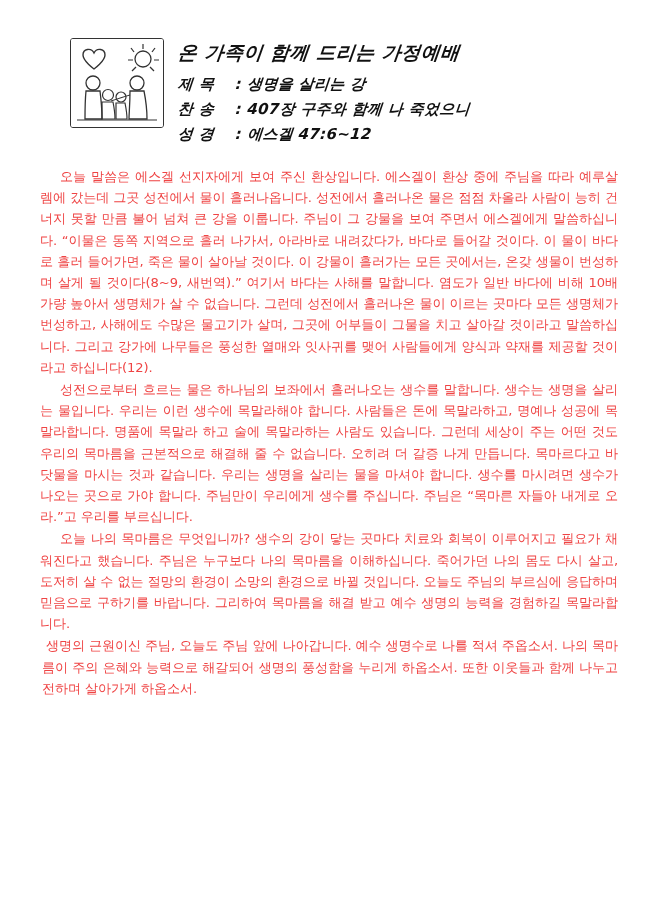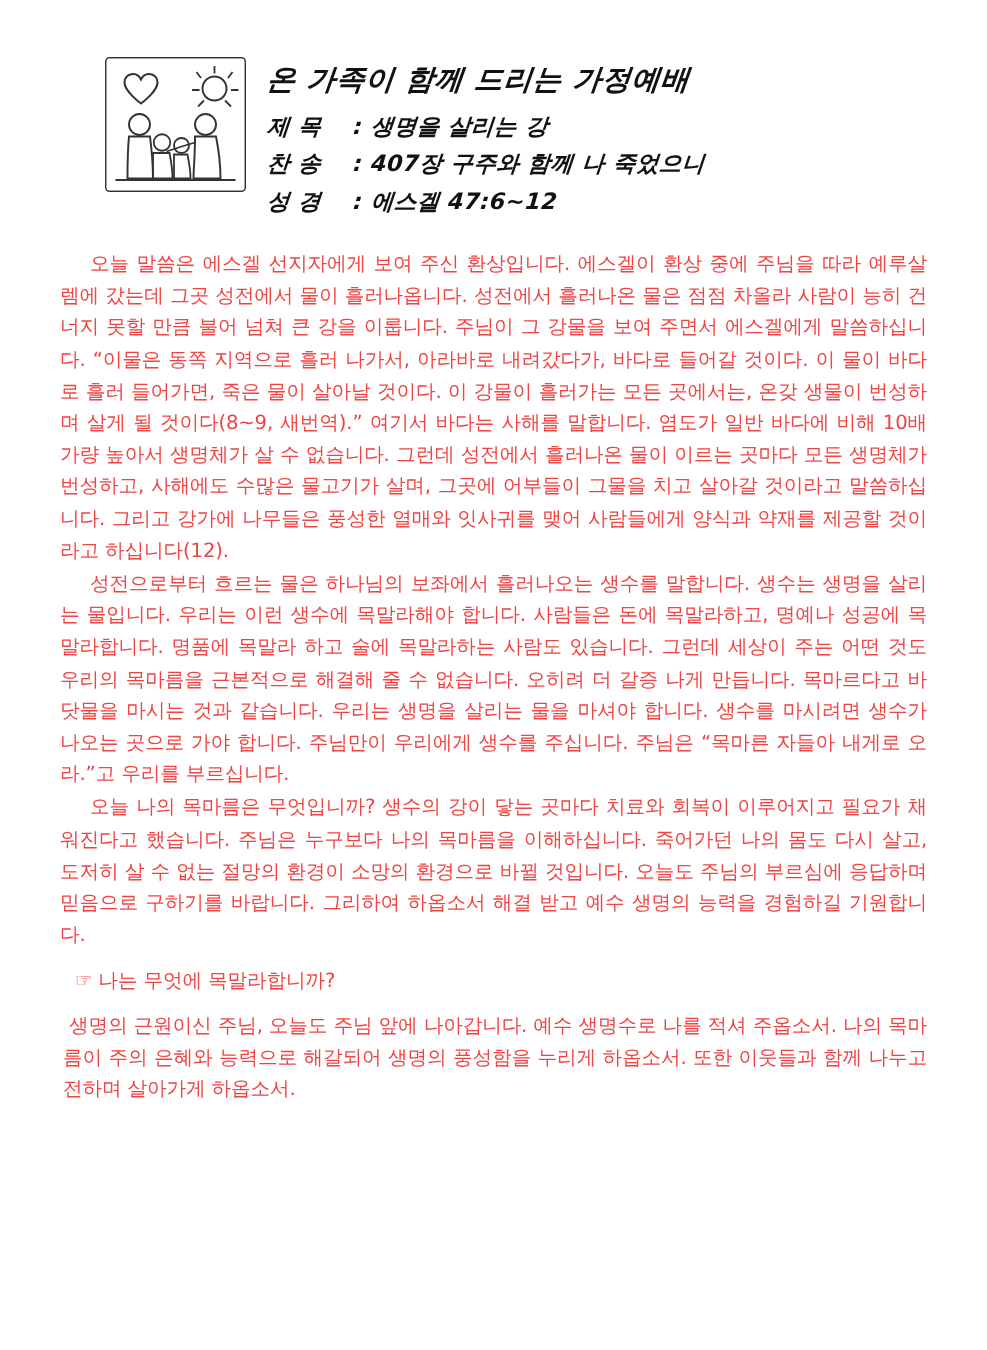--- a/index.html
+++ b/index.html
@@ -157,22 +157,19 @@
       <div class="meta-line">
         <span class="lbl">성  경</span>
         : <span>에스겔 47:6~12</span>
       </div>
     </div>
   </div>
 
   <div class="body-text">
     <p class="para">오늘 말씀은 에스겔 선지자에게 보여 주신 환상입니다. 에스겔이 환상 중에 주님을 따라 예루살렘에 갔는데 그곳 성전에서 물이 흘러나옵니다. 성전에서 흘러나온 물은 점점 차올라 사람이 능히 건너지 못할 만큼 불어 넘쳐 큰 강을 이룹니다. 주님이 그 강물을 보여 주면서 에스겔에게 말씀하십니다. “이물은 동쪽 지역으로 흘러 나가서, 아라바로 내려갔다가, 바다로 들어갈 것이다. 이 물이 바다로 흘러 들어가면, 죽은 물이 살아날 것이다. 이 강물이 흘러가는 모든 곳에서는, 온갖 생물이 번성하며 살게 될 것이다(8~9, 새번역).” 여기서 바다는 사해를 말합니다. 염도가 일반 바다에 비해 10배가량 높아서 생명체가 살 수 없습니다. 그런데 성전에서 흘러나온 물이 이르는 곳마다 모든 생명체가 번성하고, 사해에도 수많은 물고기가 살며, 그곳에 어부들이 그물을 치고 살아갈 것이라고 말씀하십니다. 그리고 강가에 나무들은 풍성한 열매와 잇사귀를 맺어 사람들에게 양식과 약재를 제공할 것이라고 하십니다(12).</p>
     <p class="para">성전으로부터 흐르는 물은 하나님의 보좌에서 흘러나오는 생수를 말합니다. 생수는 생명을 살리는 물입니다. 우리는 이런 생수에 목말라해야 합니다. 사람들은 돈에 목말라하고, 명예나 성공에 목말라합니다. 명품에 목말라 하고 술에 목말라하는 사람도 있습니다. 그런데 세상이 주는 어떤 것도 우리의 목마름을 근본적으로 해결해 줄 수 없습니다. 오히려 더 갈증 나게 만듭니다. 목마르다고 바닷물을 마시는 것과 같습니다. 우리는 생명을 살리는 물을 마셔야 합니다. 생수를 마시려면 생수가 나오는 곳으로 가야 합니다. 주님만이 우리에게 생수를 주십니다. 주님은 “목마른 자들아 내게로 오라.”고 우리를 부르십니다.</p>
-    <p class="para">오늘 나의 목마름은 무엇입니까? 생수의 강이 닿는 곳마다 치료와 회복이 이루어지고 필요가 채워진다고 했습니다. 주님은 누구보다 나의 목마름을 이해하십니다. 죽어가던 나의 몸도 다시 살고, 도저히 살 수 없는 절망의 환경이 소망의 환경으로 바뀔 것입니다. 오늘도 주님의 부르심에 응답하며 믿음으로 구하기를 바랍니다. 그리하여 하옵소서 해결 받고 예수 생명의 능력을 경험하길 기원합니다.</p>
+    <p class="para">오늘 나의 목마름은 무엇입니까? 생수의 강이 닿는 곳마다 치료와 회복이 이루어지고 필요가 채워진다고 했습니다. 주님은 누구보다 나의 목마름을 이해하십니다. 죽어가던 나의 몸도 다시 살고, 도저히 살 수 없는 절망의 환경이 소망의 환경으로 바뀔 것입니다. 오늘도 주님의 부르심에 응답하며 믿음으로 구하기를 바랍니다. 그리하여 목마름을 해결 받고 예수 생명의 능력을 경험하길 목말라합니다.</p>
 
-    <p class="question">
-      <span class="hand">☞</span><span>나는 무엇에 목말라합니까?</span>
-    </p>
 
     <p class="prayer">생명의 근원이신 주님, 오늘도 주님 앞에 나아갑니다. 예수 생명수로 나를 적셔 주옵소서. 나의 목마름이 주의 은혜와 능력으로 해갈되어 생명의 풍성함을 누리게 하옵소서. 또한 이웃들과 함께 나누고 전하며 살아가게 하옵소서.</p>
   </div>
 
 </div>
 
 </body></html>

